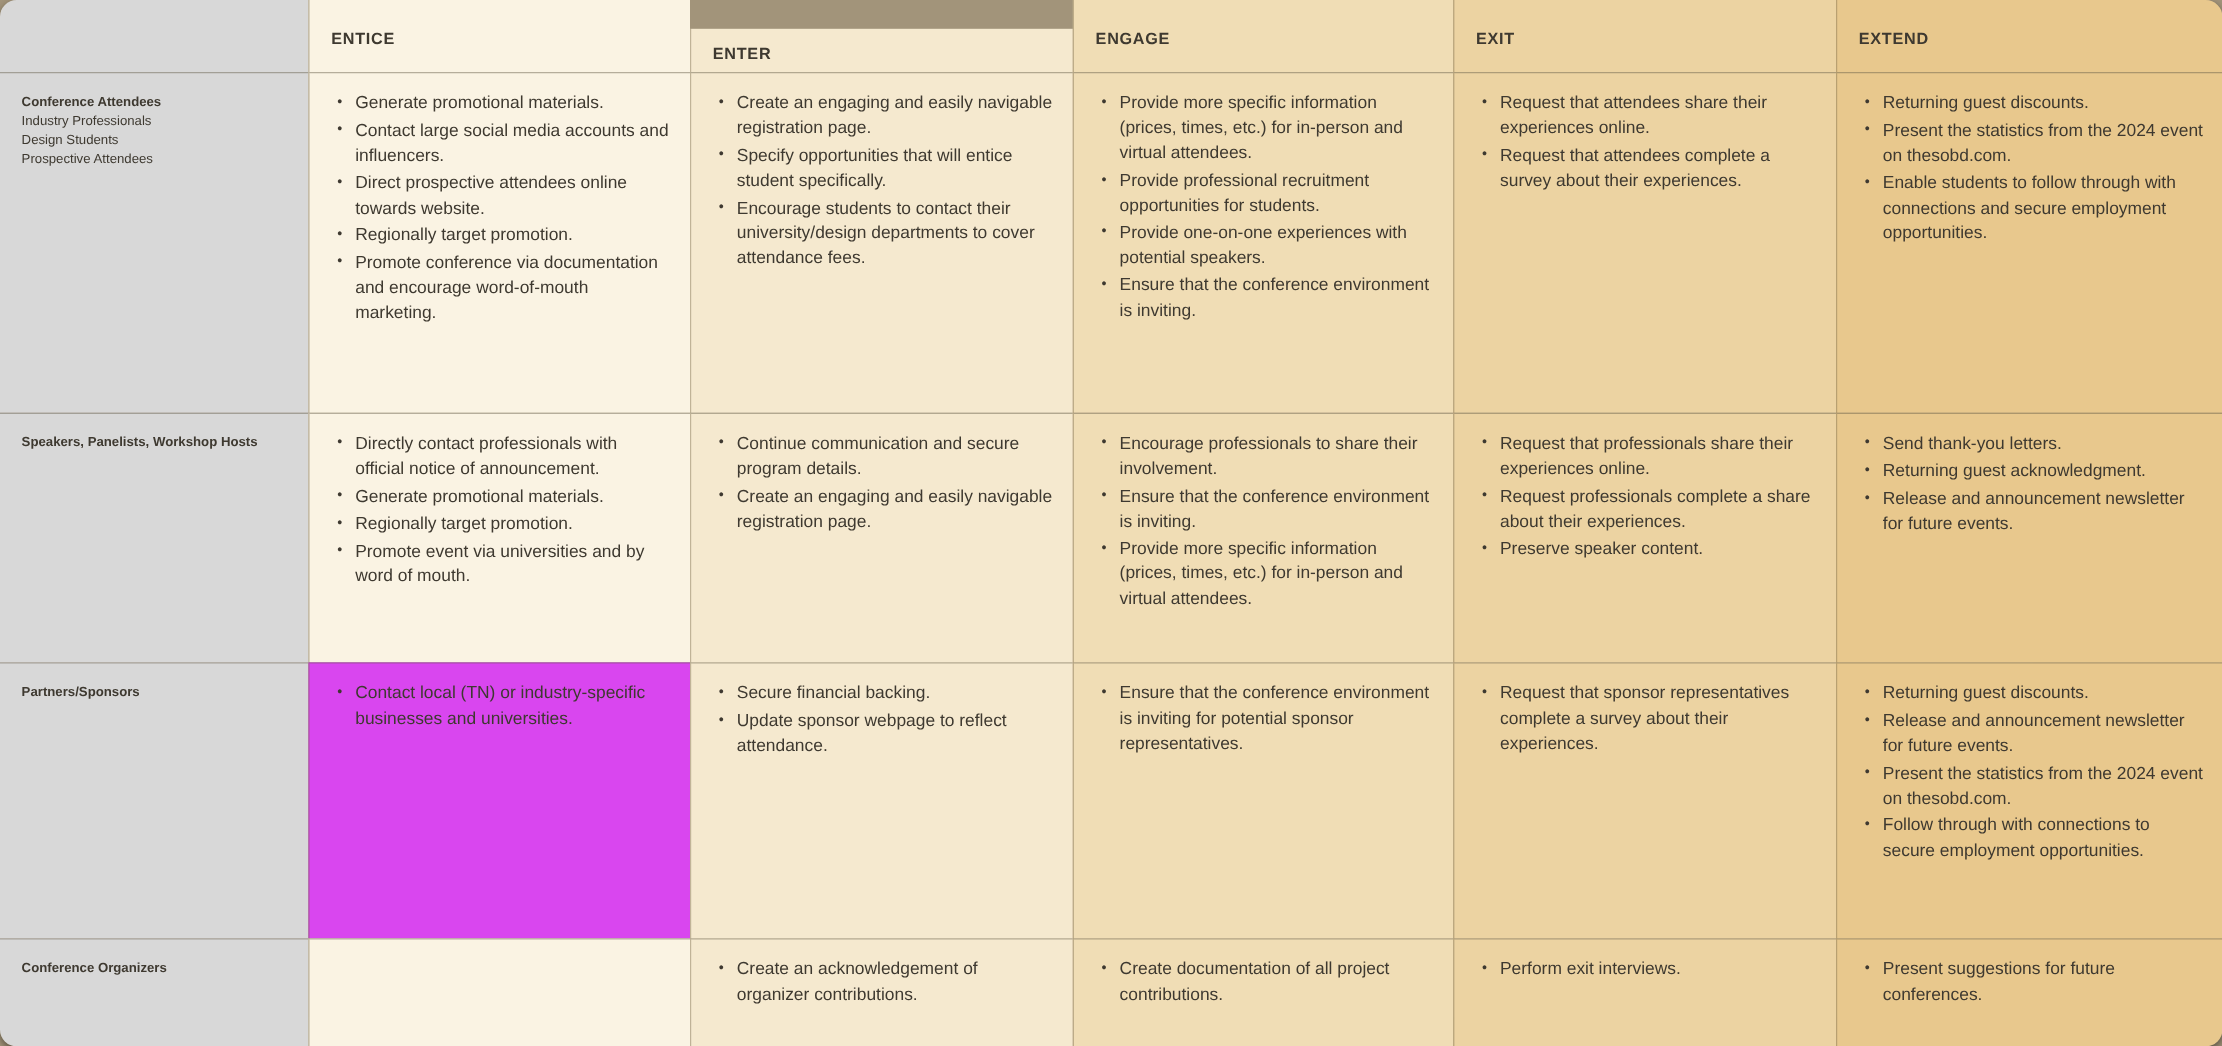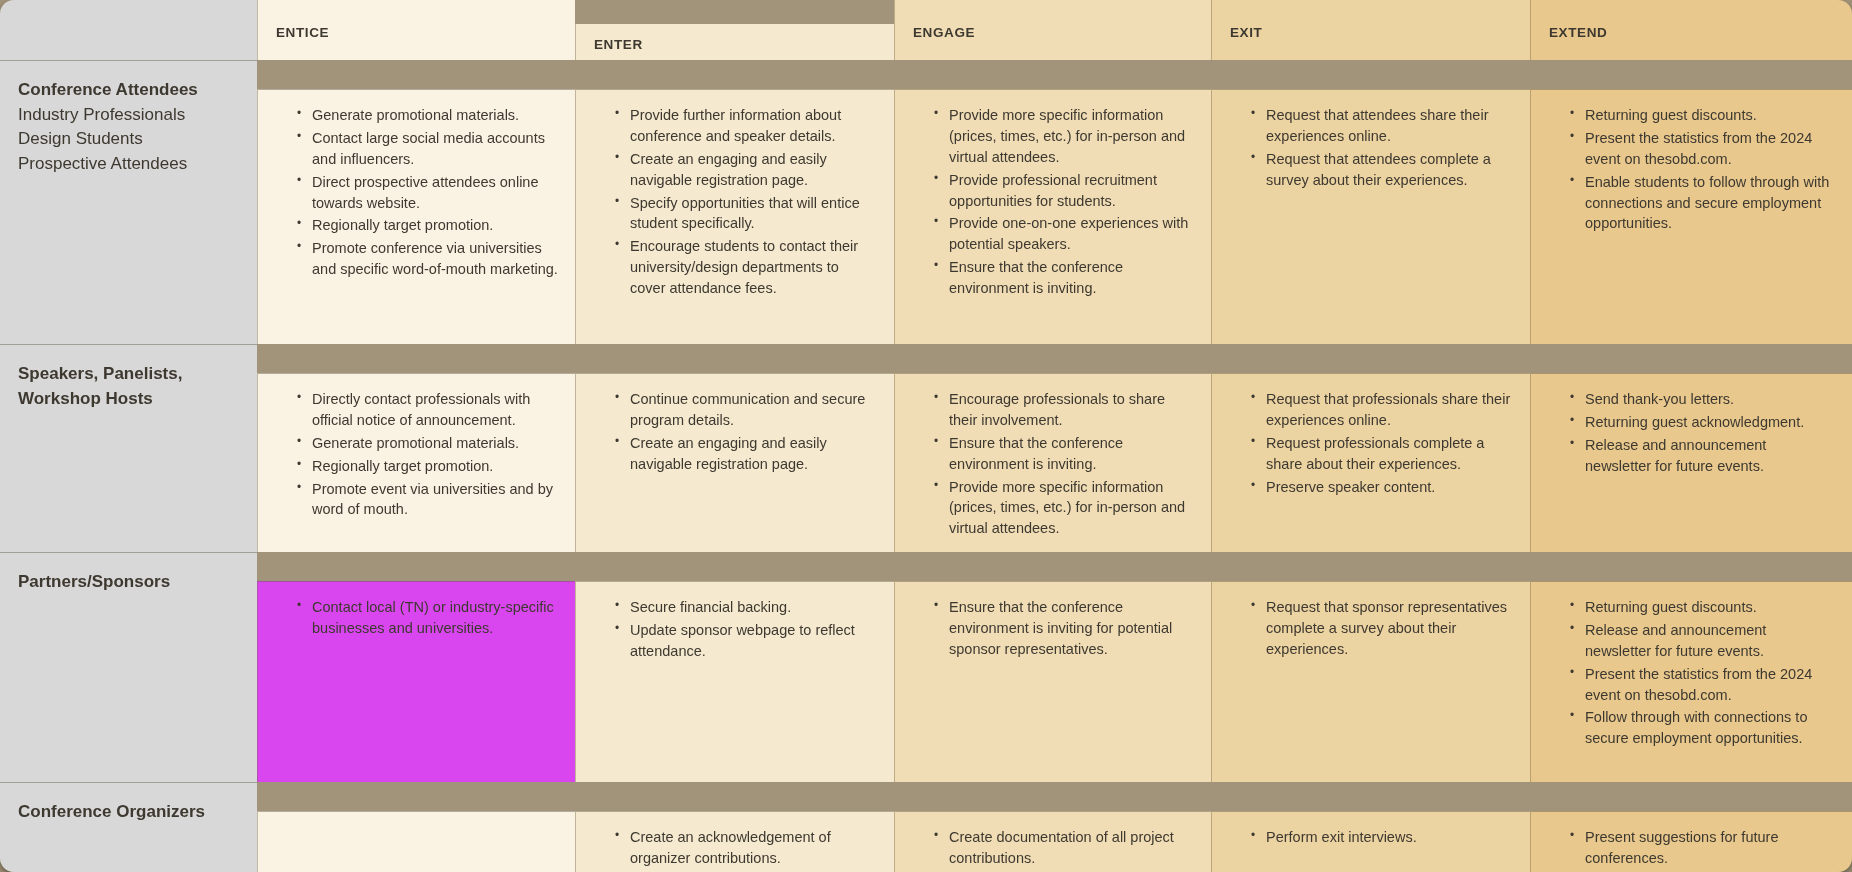--- a/index.html
+++ b/index.html
@@ -34,26 +34,26 @@
   .hd {
     display: flex; align-items: center;
     padding: 4px 18px 0 18px;
   }
   .hd span {
     font-size: 13.5px; font-weight: 700;
     letter-spacing: 0.6px;
   }
   .rh {
     padding: 17px 16px 12px 18px;
-    font-size: 17px; line-height: 1.45;
+    font-size: 11px; line-height: 1.45;
   }
   .rh .rh-title { font-weight: 700; }
   .rh .rh-line { font-weight: 400; }
 
-  .cell { padding: 15px 16px 12px 38px; margin-top: 29px; }
+  .cell { padding: 15px 16px 12px 22px; }
   ul.bullets {
     margin: 0; padding: 0; list-style: none;
     font-size: 14.5px; line-height: 1.44;
   }
   ul.bullets li {
     position: relative;
     padding-left: 16px;
     margin: 0 0 2px 0;
   }
   ul.bullets li::before {
@@ -88,26 +88,25 @@
         <div class="rh-line">Industry Professionals</div>
         <div class="rh-line">Design Students</div>
         <div class="rh-line">Prospective Attendees</div>
       </div>
       <div class="cell" style="background: rgb(250, 243, 227);">
         <ul class="bullets">
           <li>Generate promotional materials.</li>
           <li>Contact large social media accounts and influencers.</li>
           <li>Direct prospective attendees online towards website.</li>
           <li>Regionally target promotion.</li>
-          <li>Promote conference via universities and specific word-of-mouth marketing.</li>
-        </ul>
-      </div>
-      <div class="cell" style="background: rgb(245, 233, 207);">
-        <ul class="bullets">
-          <li>Provide further information about conference and speaker details.</li>
+          <li>Promote conference via documentation and encourage word-of-mouth marketing.</li>
+        </ul>
+      </div>
+      <div class="cell" style="background: rgb(245, 233, 207);">
+        <ul class="bullets">
           <li>Create an engaging and easily navigable registration page.</li>
           <li>Specify opportunities that will entice student specifically.</li>
           <li>Encourage students to contact their university/design departments to cover attendance fees.</li>
         </ul>
       </div>
       <div class="cell" style="background: rgb(240, 221, 181);">
         <ul class="bullets">
           <li>Provide more specific information (prices, times, etc.) for in-person and virtual attendees.</li>
           <li>Provide professional recruitment opportunities for students.</li>
           <li>Provide one-on-one experiences with potential speakers.</li>

